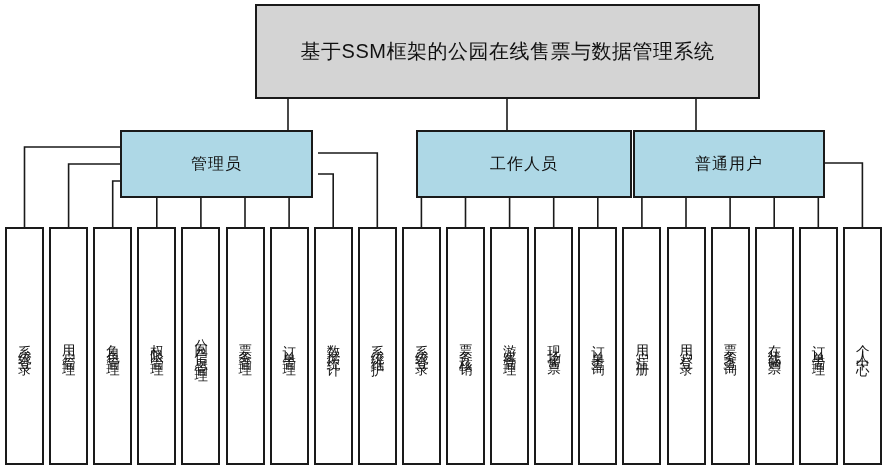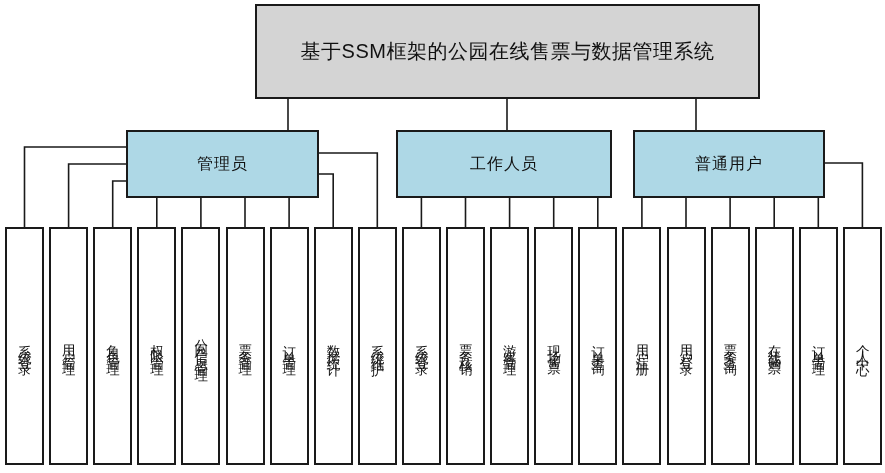--- a/index.html
+++ b/index.html
@@ -47,22 +47,22 @@
     letter-spacing: 0.5px;
     text-align: right;
   }
   .role-node {
     top: 130px;
     height: 68px;
     background: var(--role-fill);
     font-size: 16px;
     letter-spacing: 1px;
   }
-  .role-admin { left: 126px; width: 193px; }
-  .role-staff { left: 396px; width: 216px; text-align: center; }
+  .role-admin { left: 120px; width: 193px; }
+  .role-staff { left: 416px; width: 216px; text-align: center; }
   .role-user  { left: 633px; width: 192px; }
   .leaf {
     top: 227px;
     width: 39px;
     height: 238px;
     background: var(--leaf-fill);
   }
   .vtext {
     writing-mode: vertical-rl;
     text-orientation: upright;

